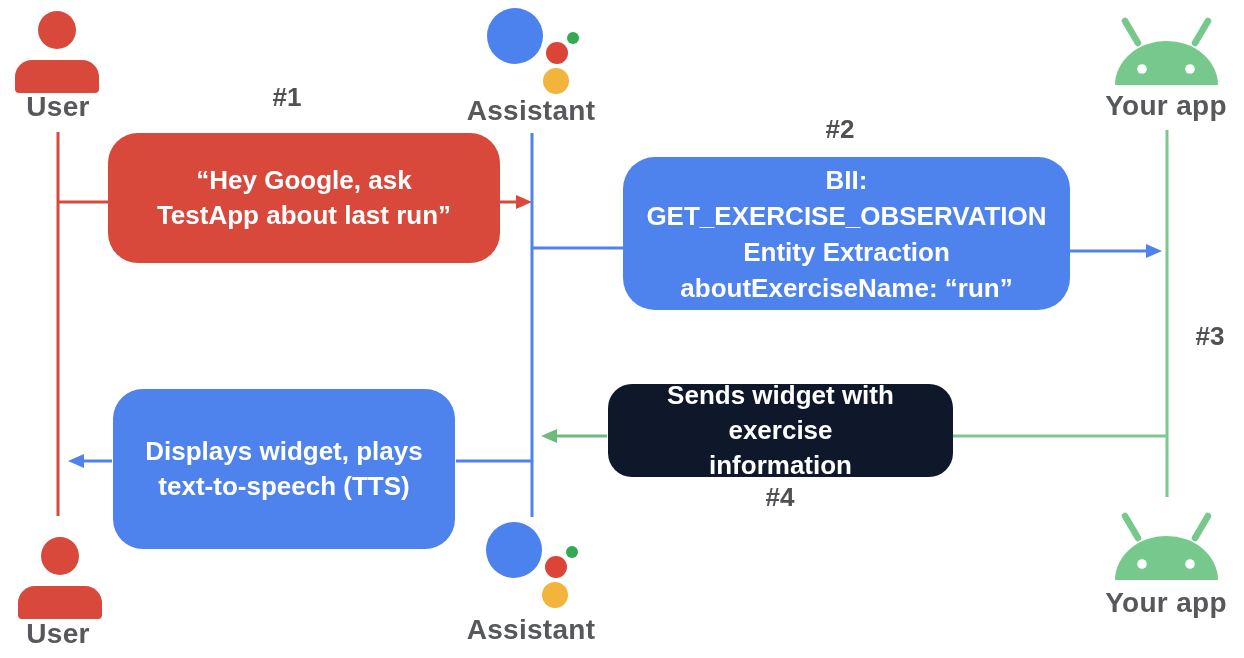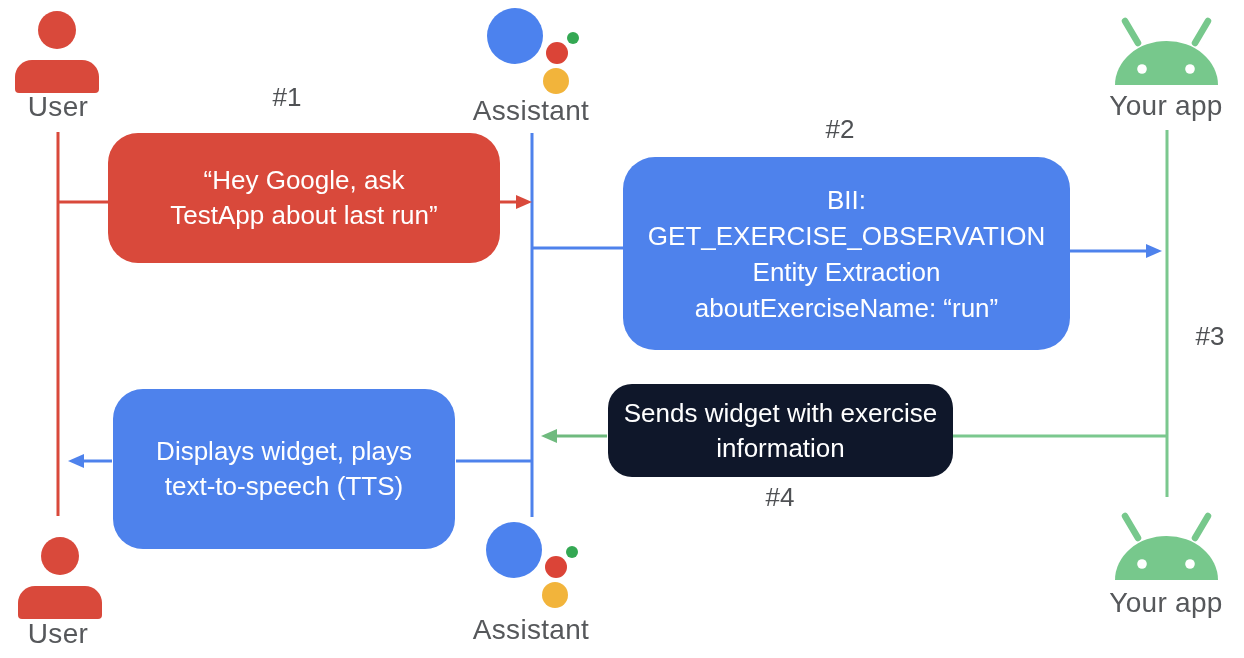--- a/index.html
+++ b/index.html
@@ -1,18 +1,18 @@
 <!DOCTYPE html>
 <html><head>
 <meta charset="utf-8">
 <style>
   html,body { margin:0; padding:0; background:#fff; }
   .stage {
     position:relative; width:1244px; height:658px; background:#ffffff;
-    font-family:"Liberation Sans", sans-serif; font-weight:normal; overflow:hidden;
+    font-family:"Liberation Sans", sans-serif; font-weight:bold; overflow:hidden;
   }
   .abs { position:absolute; }
   svg.lines { position:absolute; left:0; top:0; pointer-events:none; }
 
   .actor-label {
     position:absolute; transform:translateX(-50%);
     font-size:28px; line-height:28px; color:#56585B; letter-spacing:0.3px; white-space:nowrap;
   }
   .step-label {
     position:absolute; transform:translate(-50%,-50%);
@@ -102,21 +102,21 @@
   <div class="step-label" style="left:840px; top:129px;">#2</div>
   <div class="step-label" style="left:1210px; top:336px;">#3</div>
   <div class="step-label" style="left:780px; top:497px;">#4</div>
   <div class="step-label" style="left:281px; top:537px;">#5</div>
 
   <div class="msg msg-red" style="left:108px; top:133px; width:392px; height:130px;">
     <span>“Hey Google, ask
 TestApp about last run”</span>
   </div>
 
-  <div class="msg msg-blue" style="left:623px; top:157px; width:447px; height:193px; border-radius:32px; line-height:36px;">
+  <div class="msg msg-blue" style="left:623px; top:157px; width:447px; height:153px; border-radius:32px; line-height:36px;">
     <span>BII:
 GET_EXERCISE_OBSERVATION
 Entity Extraction
 aboutExerciseName: “run”</span>
   </div>
 
   <div class="msg msg-green" style="left:608px; top:384px; width:345px; height:93px;">
     <span>Sends widget with exercise
 information</span>
   </div>

